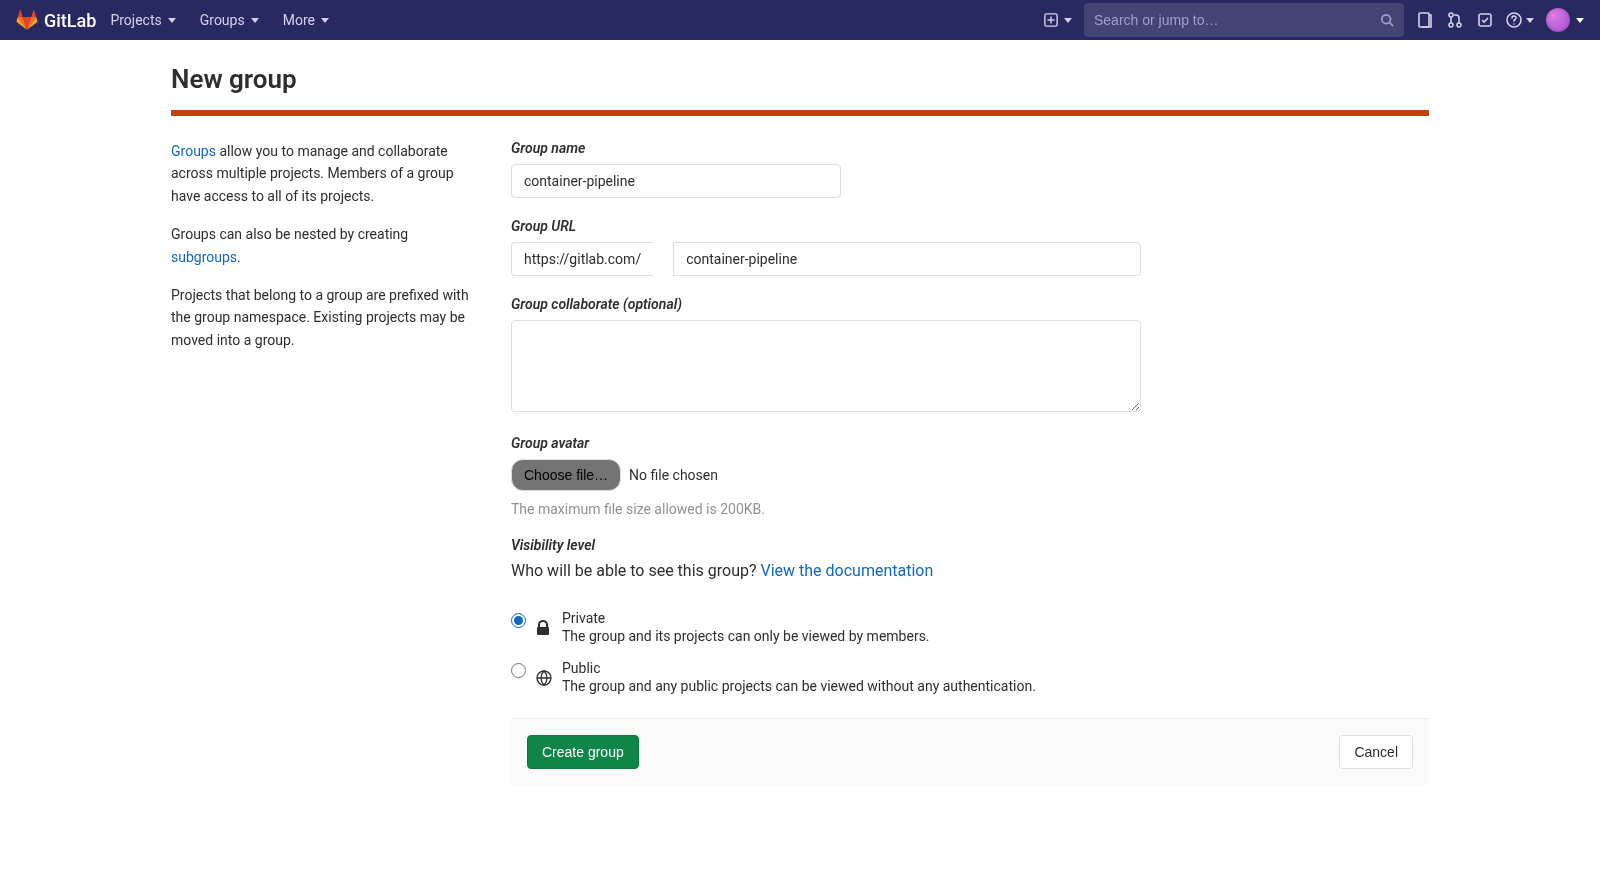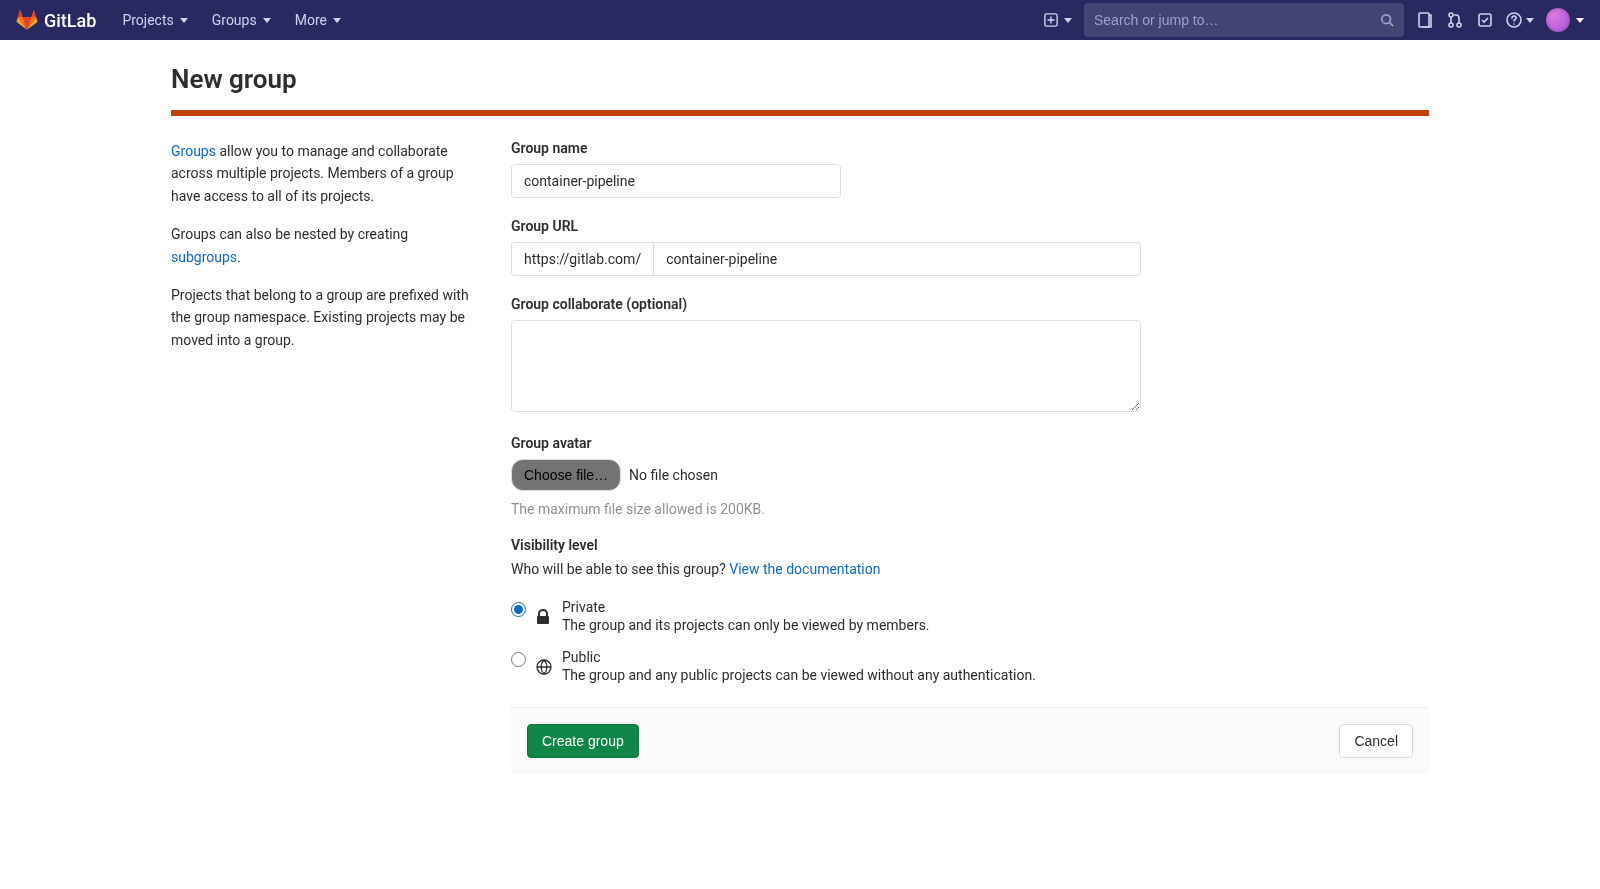--- a/index.html
+++ b/index.html
@@ -12,21 +12,21 @@
     
     .navbar {
       background: #292961;
       height: 40px;
       display: flex;
       align-items: center;
       padding: 0 16px;
       color: #fff;
     }
     .navbar-left { display: flex; align-items: center; gap: 4px; }
-    .brand { display: flex; align-items: center; gap: 6px; margin-right: 12px; }
+    .brand { display: flex; align-items: center; gap: 6px; }
     .brand-name { font-size: 18px; font-weight: 500; color: #fff; }
     .nav-item {
       display: inline-flex;
       align-items: center;
       padding: 8px 10px;
       color: #d1d1f0;
       font-size: 14px;
       cursor: pointer;
       gap: 4px;
     }
@@ -115,33 +115,34 @@
     .sidebar-info p { margin-bottom: 16px; }
     .sidebar-info a { color: #1068bf; text-decoration: none; }
     .form-area-wide { flex: 1; }
     .form-group { margin-bottom: 20px; }
     .form-label {
       display: block;
       font-weight: 600;
       font-size: 14px;
       color: #2e2e2e;
       margin-bottom: 8px;
+      font-style: italic;
     }
     .form-input, .form-textarea {
       width: 100%;
       border: 1px solid #ddd;
       border-radius: 4px;
       padding: 8px 12px;
       font-size: 14px;
       color: #2e2e2e;
       font-family: inherit;
     }
     .input-narrow { width: 330px; }
     .form-textarea { resize: vertical; height: 92px; }
-    .input-group { display: flex; width: 100%; }
+    .input-group { display: flex; width: 100%; gap: 20px; }
     .input-prefix {
       border: 1px solid #ddd;
       border-right: none;
       border-radius: 4px 0 0 4px;
       padding: 8px 12px;
       background: #fff;
       color: #2e2e2e;
       font-size: 14px;
     }
     .input-group .form-input { border-radius: 0 4px 4px 0; flex: 1; }
@@ -149,21 +150,21 @@
     .btn-file {
       border: 1px solid #ddd;
       background: #737373;
       border-radius: 12px;
       padding: 7px 12px;
       font-size: 14px;
       cursor: pointer;
     }
     .file-status { color: #2e2e2e; }
     .help-text { color: #919191; font-size: 14px; margin-top: 10px; }
-    .vis-question { margin-bottom: 22px; font-size: 14px;}
+    .vis-question { margin-bottom: 30px; font-size: 16px;}
     .vis-question a { color: #1068bf; text-decoration: none; }
     .radio-option {
       display: flex;
       align-items: flex-start;
       gap: 10px;
       margin-bottom: 16px;
     }
     .radio-option input[type=radio] {
       margin-top: 3px;
       width: 15px; height: 15px;

